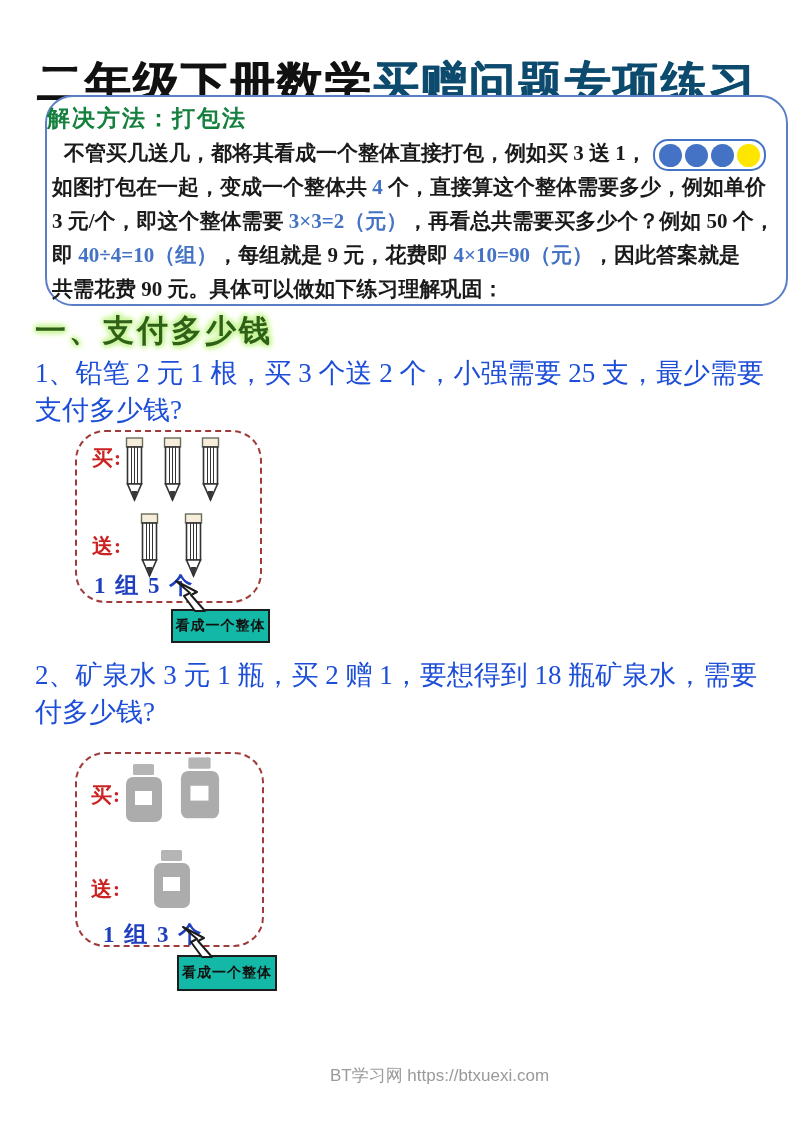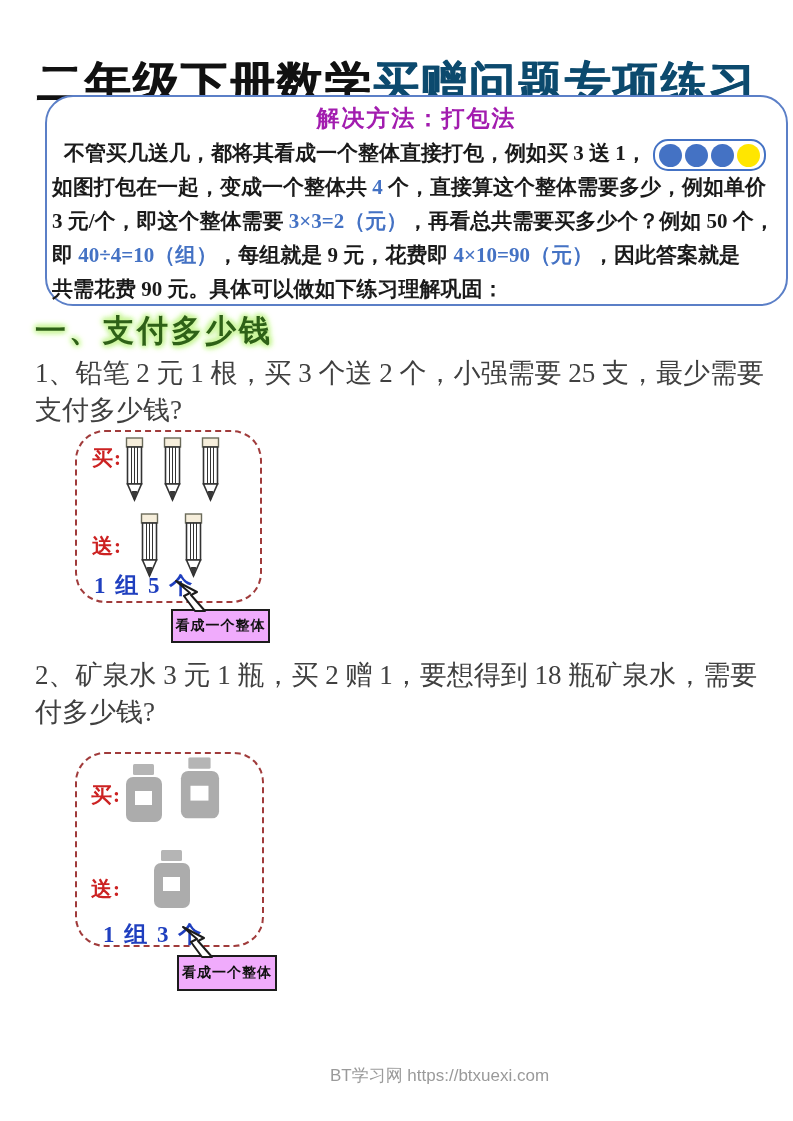--- a/index.html
+++ b/index.html
@@ -17,22 +17,22 @@
     text-shadow:1px 0 0 currentColor;
   }
   .title .t-black{color:#111;}
   .title .t-red{color:#0c4a6e;text-align:right;}
   
   .method-box{
     position:absolute; left:45px; top:95px; width:739px; height:207px;
     border:2px solid #5b7fc7; border-radius:28px; background:#fff;
   }
   .mb-heading{
-    margin-top:6px; text-align:center;
-    font-size:23px; font-weight:bold; color:#a21caf; letter-spacing:2px;
+    margin-top:6px; 
+    font-size:23px; font-weight:bold; color:#15803d; letter-spacing:2px;
   }
   .mb-lines{padding:2px 4px 0 5px;font-weight:bold;}
   .mb-line{
     height:34px; line-height:34px; font-size:21px; white-space:nowrap;
   }
   .mb-line.l1{text-indent:12px;}
   .mb-blue{color:#4472c4;}
   .circles-box{
     display:inline-flex; align-items:center; gap:3px;
     vertical-align:middle; margin-left:6px; text-indent:0;
@@ -45,21 +45,21 @@
   
   .section-heading{
     position:absolute; left:35px; top:310px;
     font-size:31px; font-weight:bold; color:#2e6117; letter-spacing:3px;
     text-shadow:0 0 5px #c9f598,0 0 5px #c9f598,0 0 9px #c9f598,
                 1px 1px 6px #c9f598,-1px -1px 6px #c9f598;
   }
   
   .question{
     position:absolute; left:35px; width:740px;
-    font-size:27px; line-height:37px; color:#404040; white-space:nowrap;
+    font-size:27px; line-height:37px; color:#1d4ed8; white-space:nowrap;
   }
   .q1{top:355px;}
   .q2{top:657px;}
   
   .figure{
     position:absolute; border:2.5px dashed #a03b3b; border-radius:30px;
     background:#fff;
   }
   .fig1{left:75px; top:430px; width:183px; height:169px;}
   .fig2{left:75px; top:752px; width:185px; height:191px;}
@@ -75,21 +75,21 @@
   .bottles1 .item:nth-child(2){transform:translateY(-5px) scale(1.06);}
   .bottles2{left:76px; top:96px;}
   .group-label{
     position:absolute; font-size:23px; font-weight:bold; color:#1f3fbf;
     letter-spacing:2px; white-space:nowrap;
   }
   .fig1 .group-label{left:17px; top:138px;}
   .fig2 .group-label{left:26px; top:165px;}
   
   .bubble{
-    position:absolute; background:#f0abfc; border:2px solid #1c1c1c;
+    position:absolute; background:#14b8a6; border:2px solid #1c1c1c;
     display:flex; align-items:center; justify-content:center;
     font-size:14px; font-weight:bold; color:#111; letter-spacing:1px;
     white-space:nowrap;
   }
   .bubble1{left:171px; top:609px; width:95px; height:30px;}
   .bubble2{left:177px; top:955px; width:96px; height:32px;}
   .bubble-tail{position:absolute;}
   .tail1{left:175px; top:580px;}
   .tail2{left:182px; top:926px;}
   

